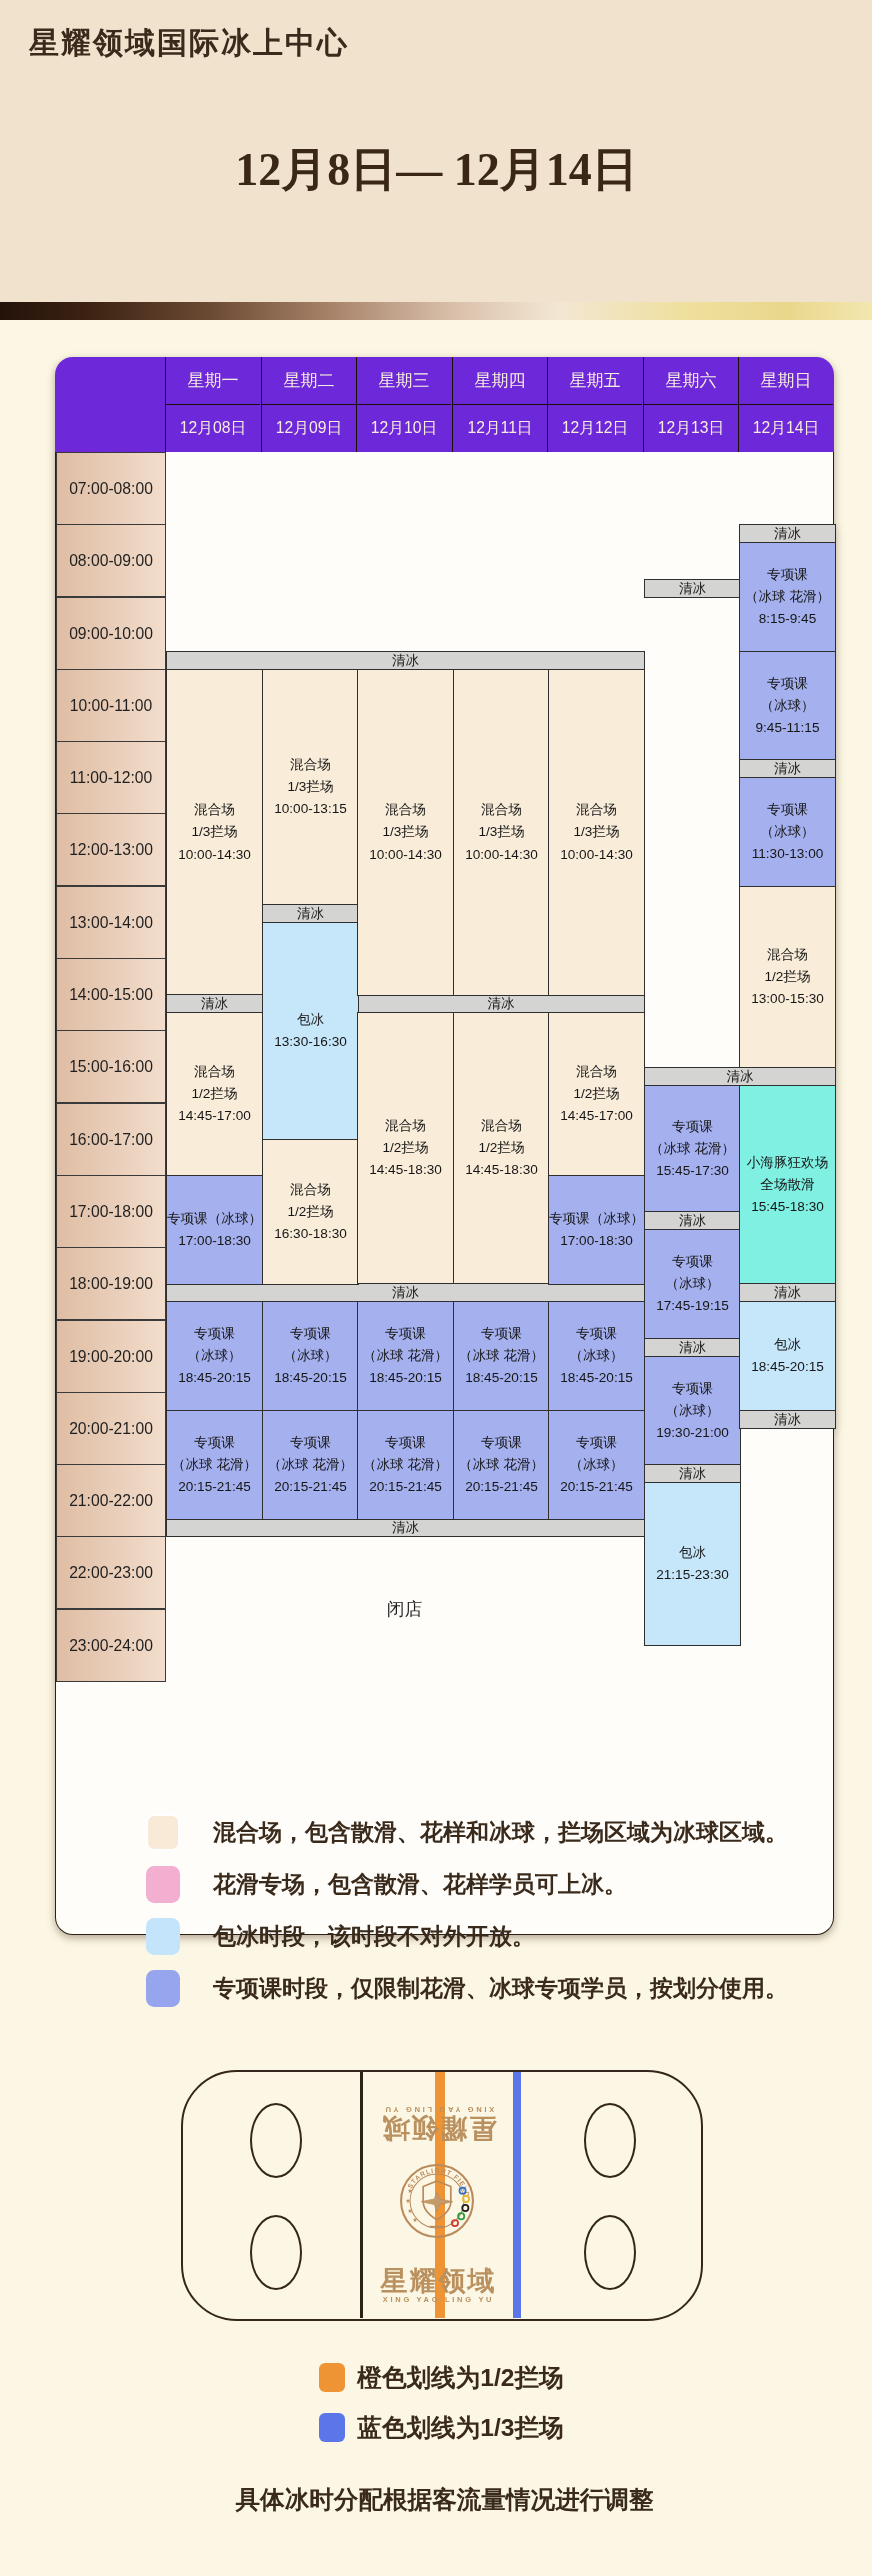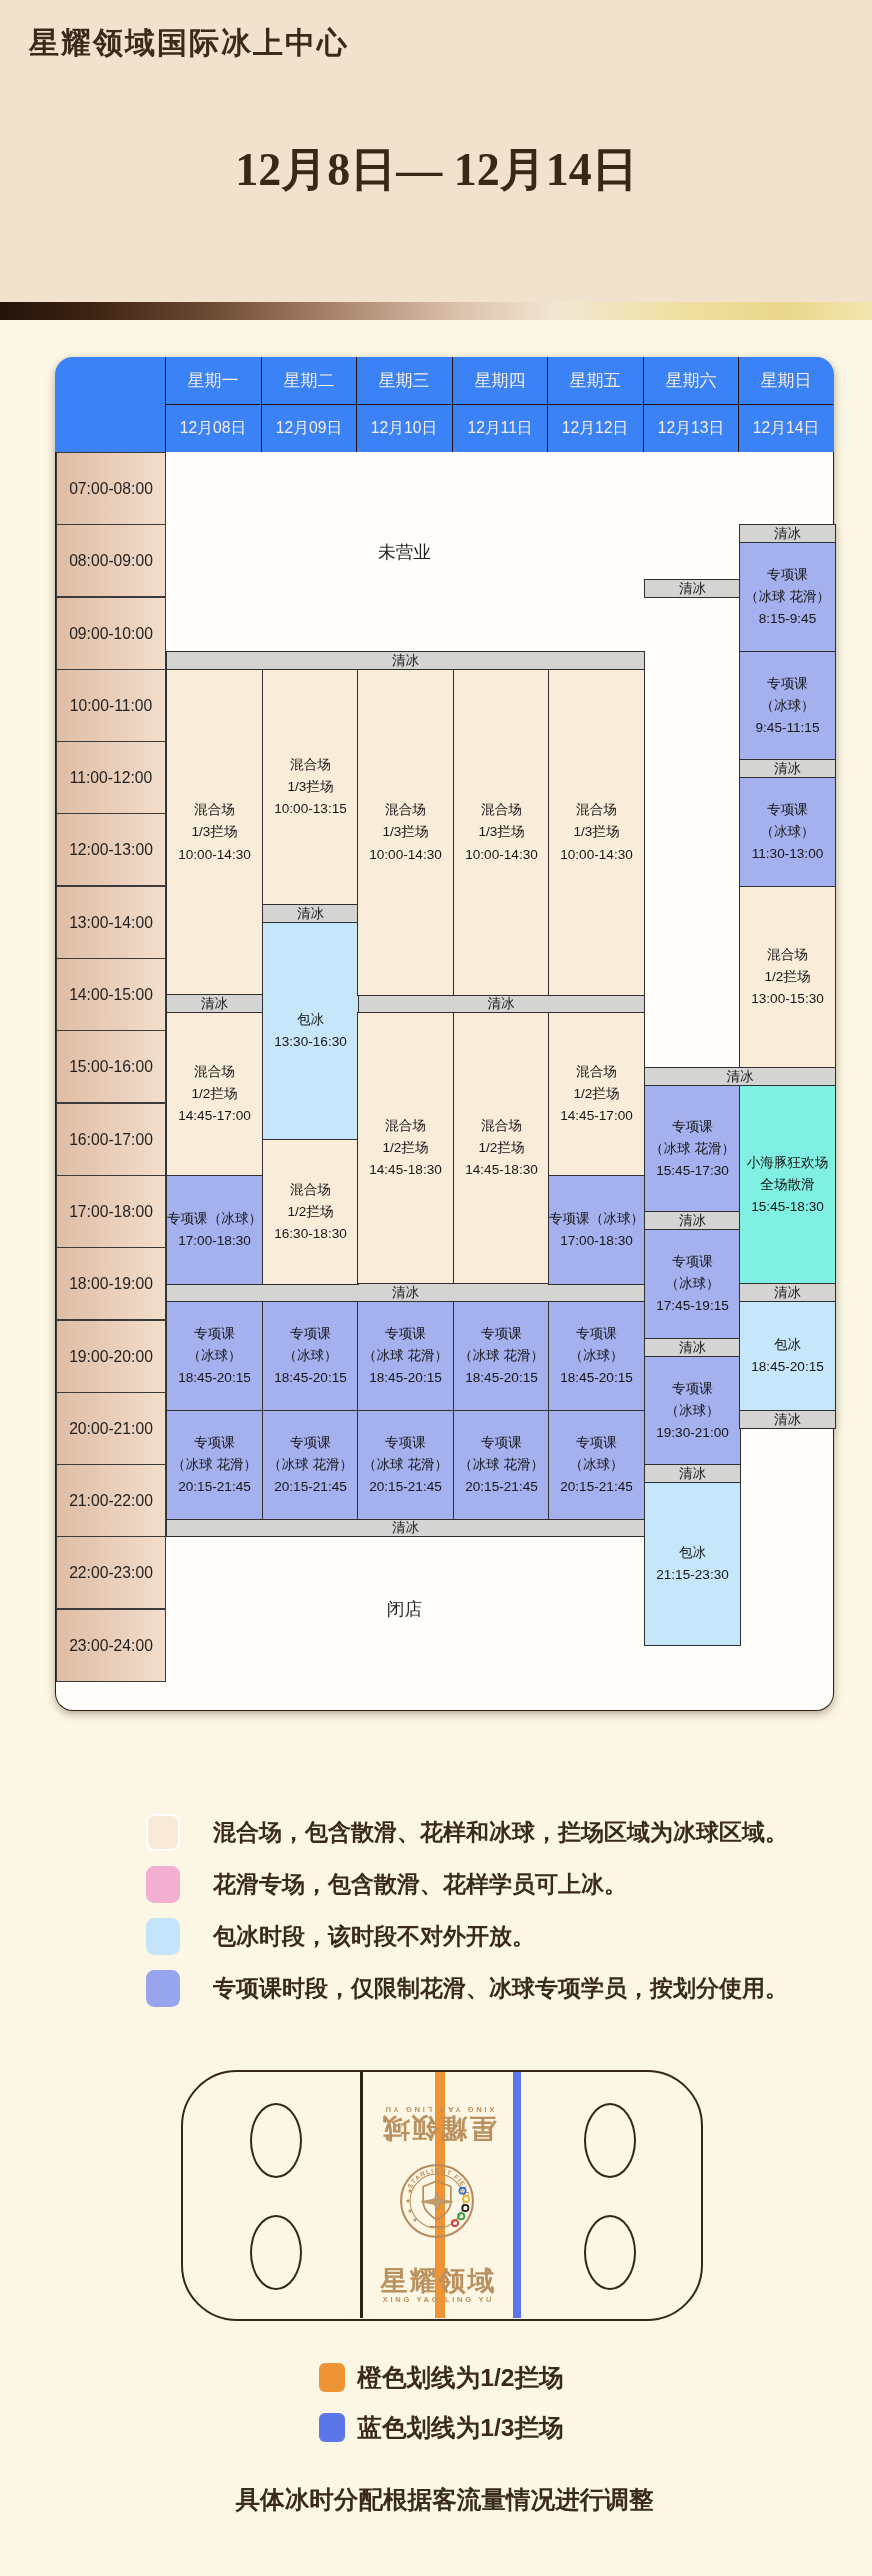--- a/index.html
+++ b/index.html
@@ -12,27 +12,27 @@
       #d9c0ab 52%,#f3e7d3 64%,#efe0a0 78%,#e9d78a 90%,#f3e7b0 100%);}
   #brand{position:absolute;left:29px;top:23px;font-size:30px;font-weight:bold;
     color:#3b2a1b;letter-spacing:2px;}
   #title1{position:absolute;left:0;top:139px;width:873px;text-align:center;
     font-family:"Liberation Serif","DejaVu Serif",serif;font-size:46px;font-weight:bold;color:#3a2716;}
   #title2{position:absolute;left:0;top:196px;width:873px;text-align:center;
     font-size:40px;font-weight:bold;color:#3a2716;letter-spacing:4.1px;}
 
   #table{position:absolute;left:55px;top:357px;width:779px;height:1324px;
     filter:drop-shadow(0 3.4px 4.1px rgba(60,35,15,.38));}
-  #thead{position:absolute;left:0;top:0;width:779px;height:95px;background:#3b82f6;
+  #thead{position:absolute;left:0;top:0;width:779px;height:95px;background:#6d28d9;
     border-radius:17.7px 17.7px 0 0;}
   .hcell{position:absolute;display:flex;align-items:center;justify-content:center;
     color:#f7eede;box-sizing:border-box;border-left:0.7px solid #1b110a;}
   .hday{top:0;height:47px;font-size:17px;}
   .hdate{top:47px;height:48px;font-size:15.7px;border-top:0.7px solid #1b110a;}
-  #tbody{position:absolute;left:0;top:95px;width:779px;height:1259px;background:#fffdfa;
+  #tbody{position:absolute;left:0;top:95px;width:779px;height:1483px;background:#fffdfa;
     border:1.4px solid #2b2015;box-sizing:border-box;border-top:none;border-radius:0 0 17.7px 17.7px;}
   .tcell{position:absolute;left:0;width:110px;box-sizing:border-box;
     background:linear-gradient(90deg,#dfbda4,#f2ddcc);border:0.7px solid #3a3a3a;
     display:flex;align-items:center;justify-content:center;font-size:15.7px;color:#1f1f1f;}
   .blk{position:absolute;box-sizing:border-box;border:1.4px solid #2f2f2f;
     display:flex;flex-direction:column;align-items:center;justify-content:center;
     font-size:13.6px;line-height:1.62;color:#161616;text-align:right;white-space:nowrap;}
   .ovl{position:absolute;display:flex;align-items:center;justify-content:center;
     font-size:17.7px;color:#1f1f1f;pointer-events:none;}
 
@@ -301,21 +301,20 @@
         <div class="blk" style="left: 683px; top: 831px; width: 97px; height: 19.4px; background: rgb(212, 212, 210);">
           <div>清冰</div>
         </div>
         <div class="blk" style="left: 683px; top: 849px; width: 97px; height: 110px; background: rgb(198, 230, 250);">
           <div>包冰</div>
           <div>18:45-20:15</div>
         </div>
         <div class="blk" style="left: 683px; top: 958px; width: 97px; height: 19.4px; background: rgb(212, 212, 210);">
           <div>清冰</div>
         </div>
-        <div class="ovl" style="left: 110px; top: 0px; width: 477px; height: 199px;">未营业</div>
         <div class="ovl" style="left: 110px; top: 1084px; width: 477px; height: 145px;">闭店</div>
       </div>
   </div>
 
   <div id="legend">
       <div class="lrow" style="top: 1813px;">
         <div class="lsw" style="background: rgb(248, 234, 215); border: 2px solid rgb(255, 255, 255);"></div>
         <div class="ltx">混合场，包含散滑、花样和冰球，拦场区域为冰球区域。</div>
       </div>
       <div class="lrow" style="top: 1865px;">

